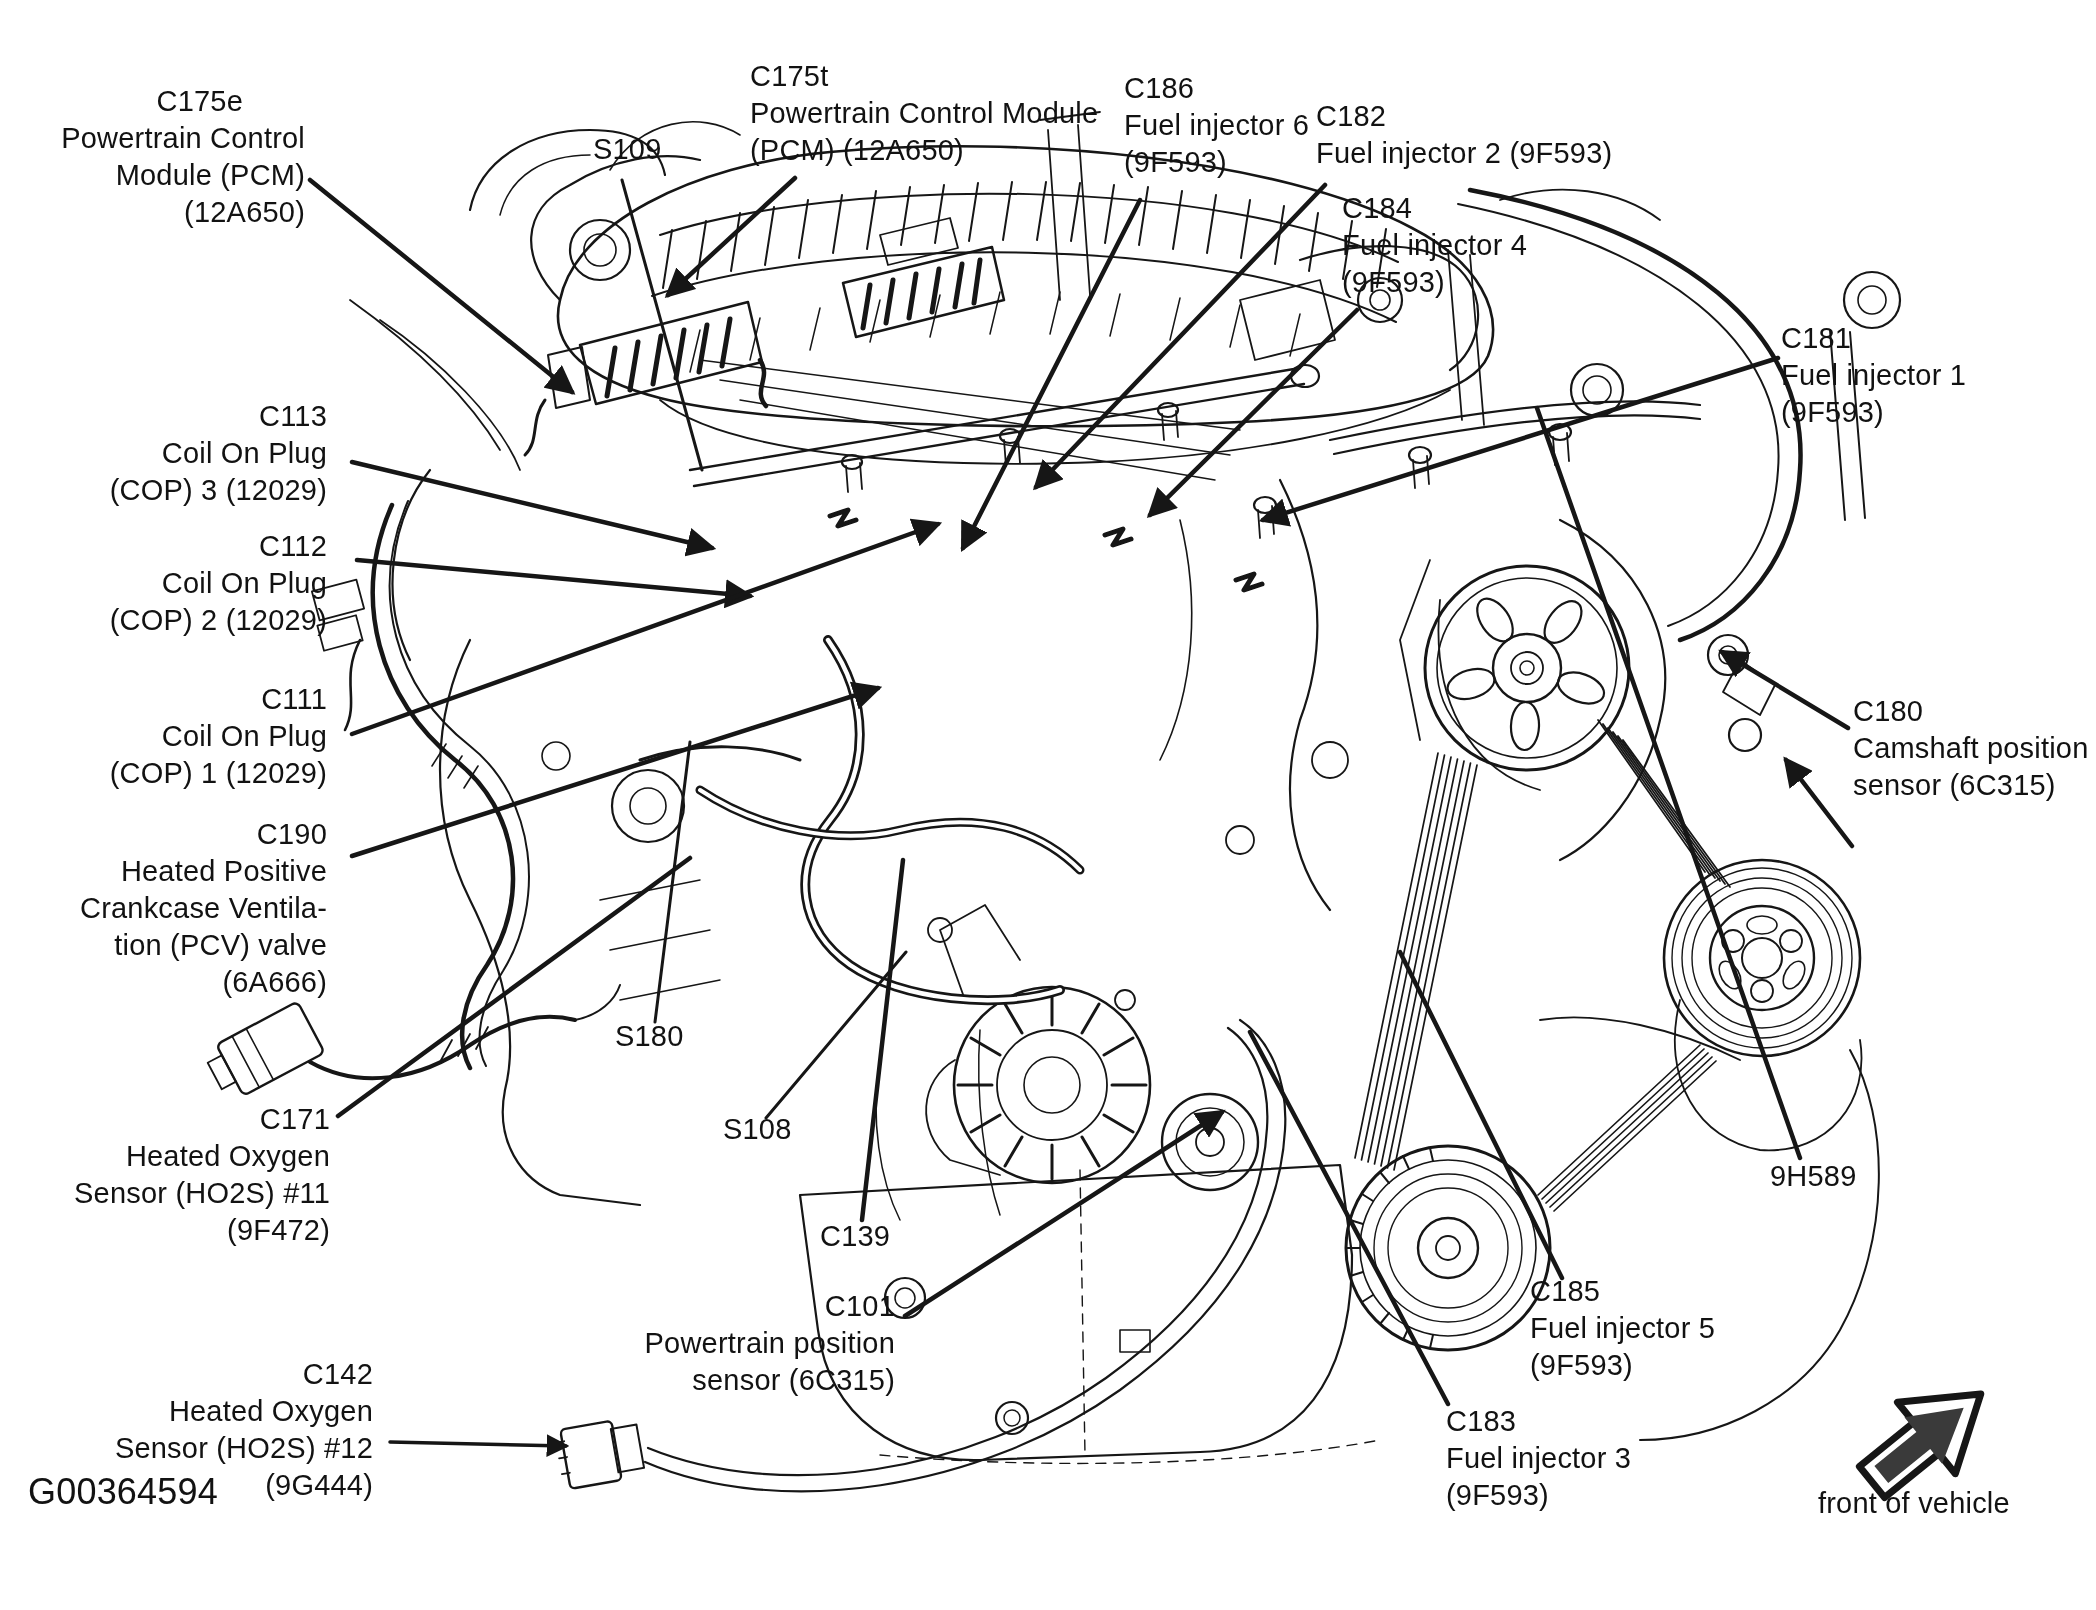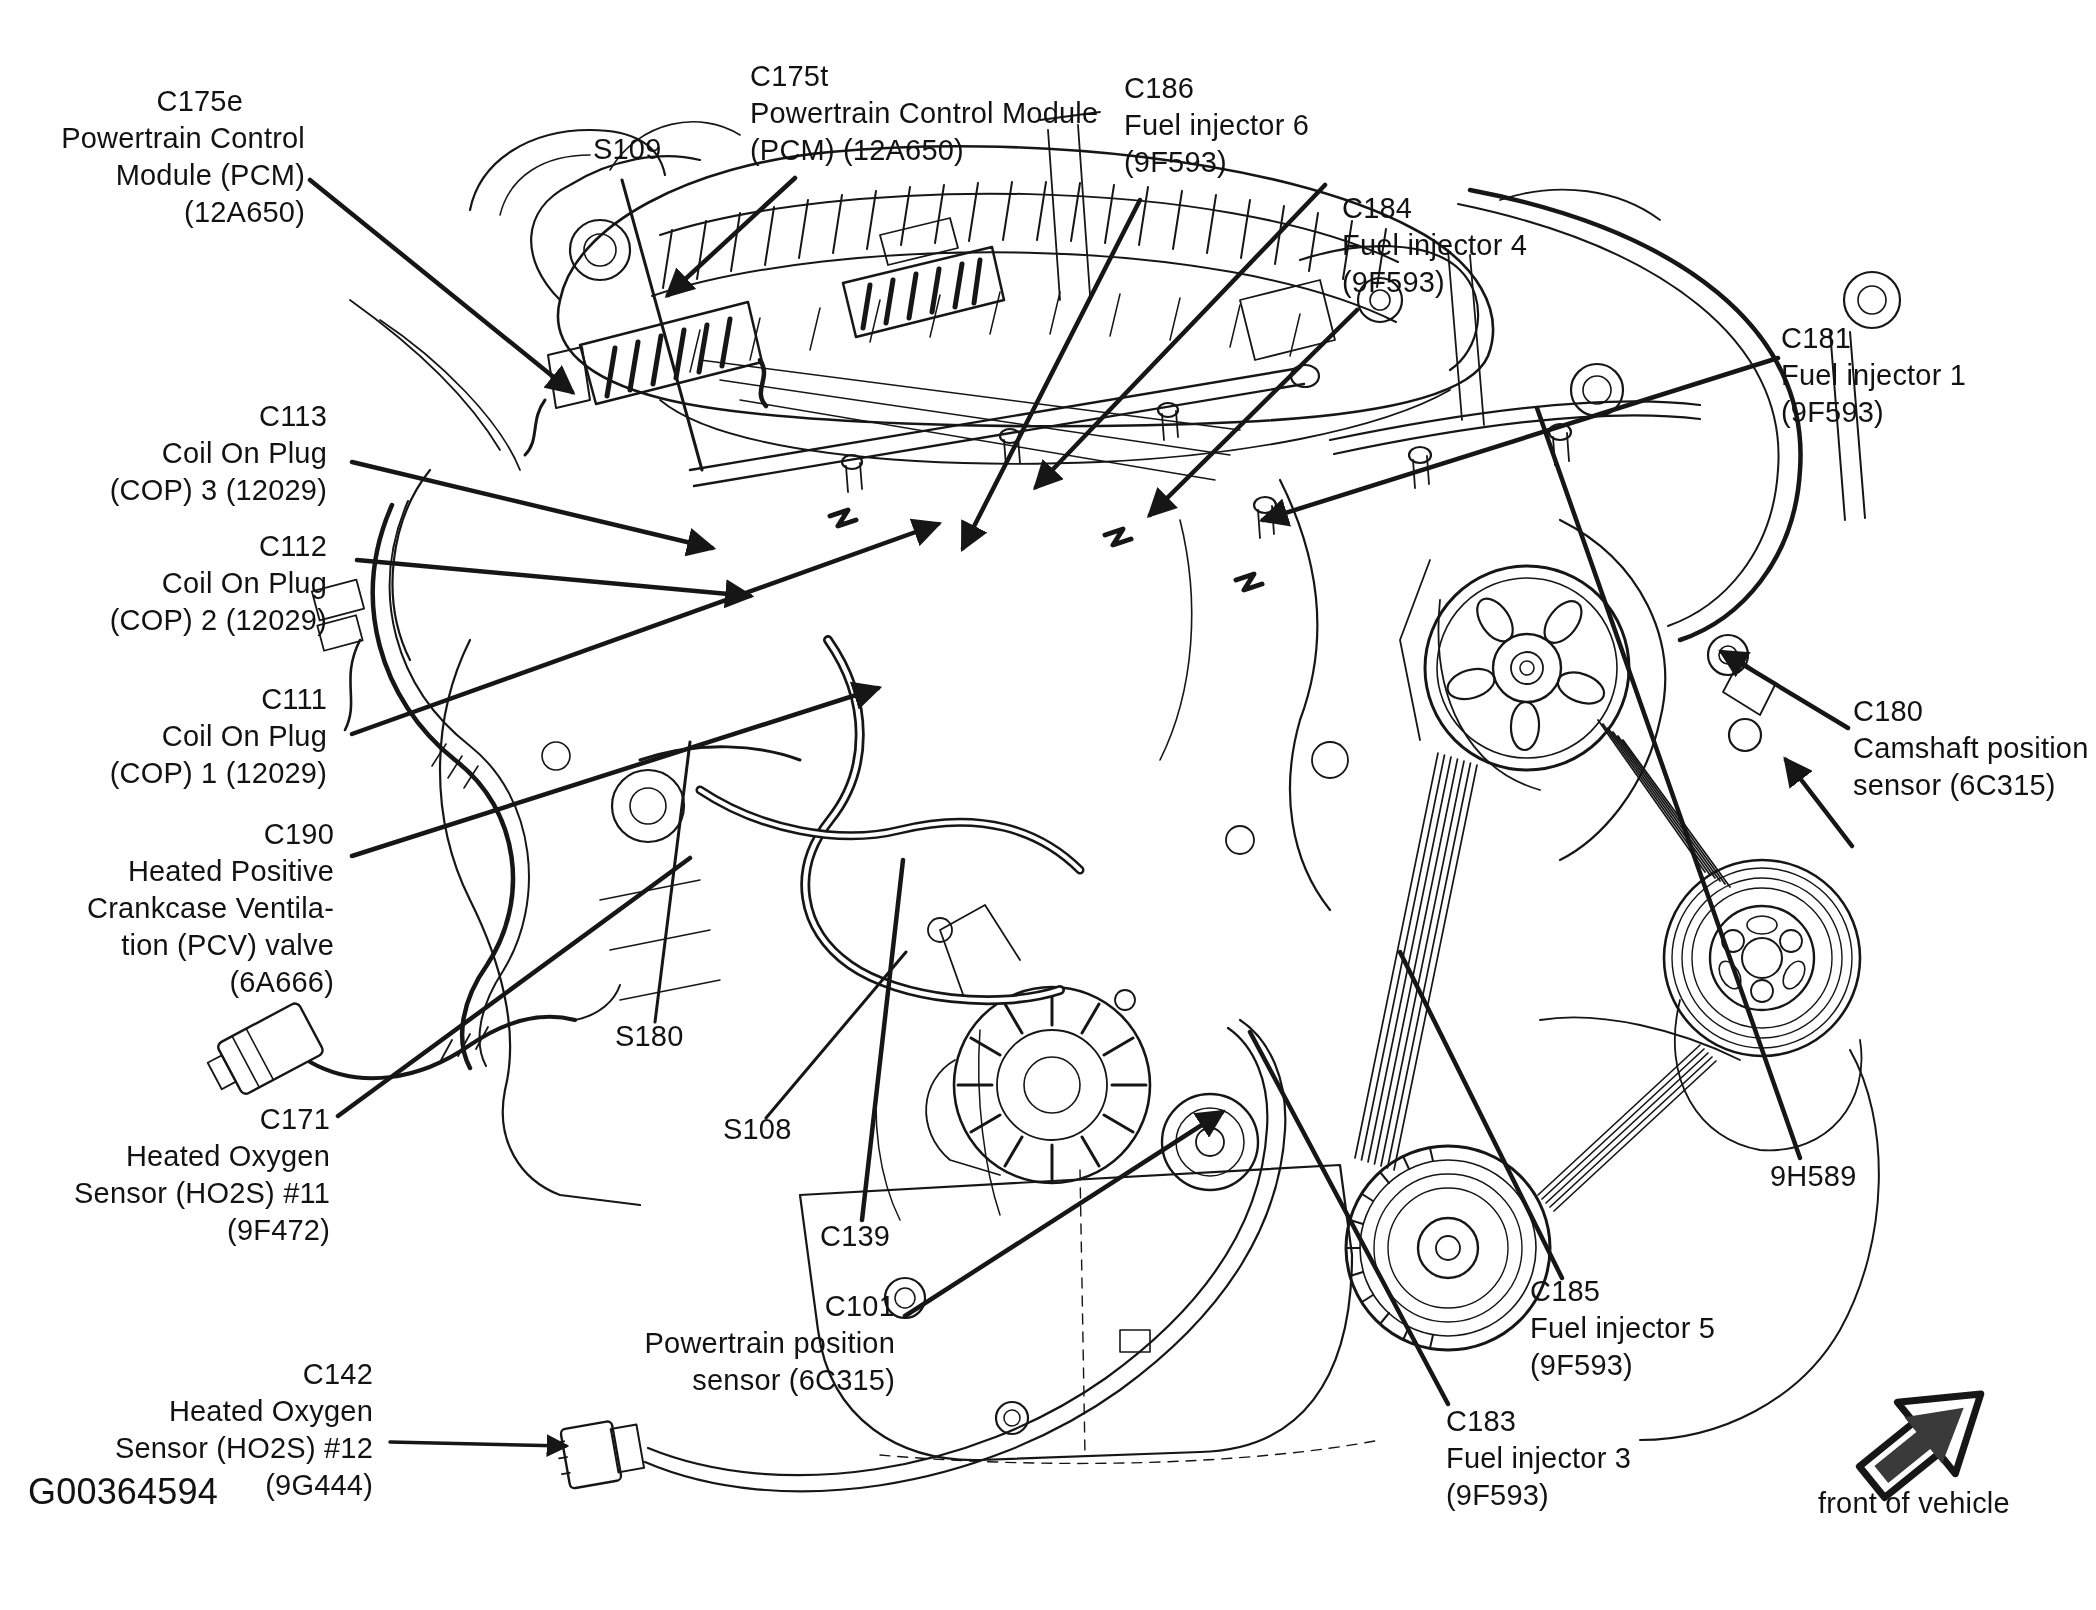--- a/index.html
+++ b/index.html
@@ -255,20 +255,24 @@
     <div>Powertrain Control Module</div>
     <div>(PCM) (12A650)</div>
   </div>
 
   <div class="lbl" style="left:1124px;top:70px">
     <div>C186</div>
     <div>Fuel injector 6</div>
     <div>(9F593)</div>
   </div>
 
+  <div class="lbl" style="left:1316px;top:98px">
+    <div>C182</div>
+    <div>Fuel injector 2 (9F593)</div>
+  </div>
 
   <div class="lbl" style="left:1342px;top:190px">
     <div>C184</div>
     <div>Fuel injector 4</div>
     <div>(9F593)</div>
   </div>
 
   <div class="lbl" style="left:1781px;top:320px">
     <div>C181</div>
     <div>Fuel injector 1</div>
@@ -286,21 +290,21 @@
     <div>Coil On Plug</div>
     <div>(COP) 2 (12029)</div>
   </div>
 
   <div class="lbl r" style="left:27px;top:681px;width:300px">
     <div>C111</div>
     <div>Coil On Plug</div>
     <div>(COP) 1 (12029)</div>
   </div>
 
-  <div class="lbl r" style="left:34px;top:816px;width:300px">
+  <div class="lbl r" style="left:27px;top:816px;width:300px">
     <div>C190</div>
     <div>Heated Positive</div>
     <div>Crankcase Ventila-</div>
     <div>tion (PCV) valve</div>
     <div>(6A666)</div>
   </div>
 
   <div class="lbl r" style="left:30px;top:1101px;width:300px">
     <div>C171</div>
     <div>Heated Oxygen</div>

